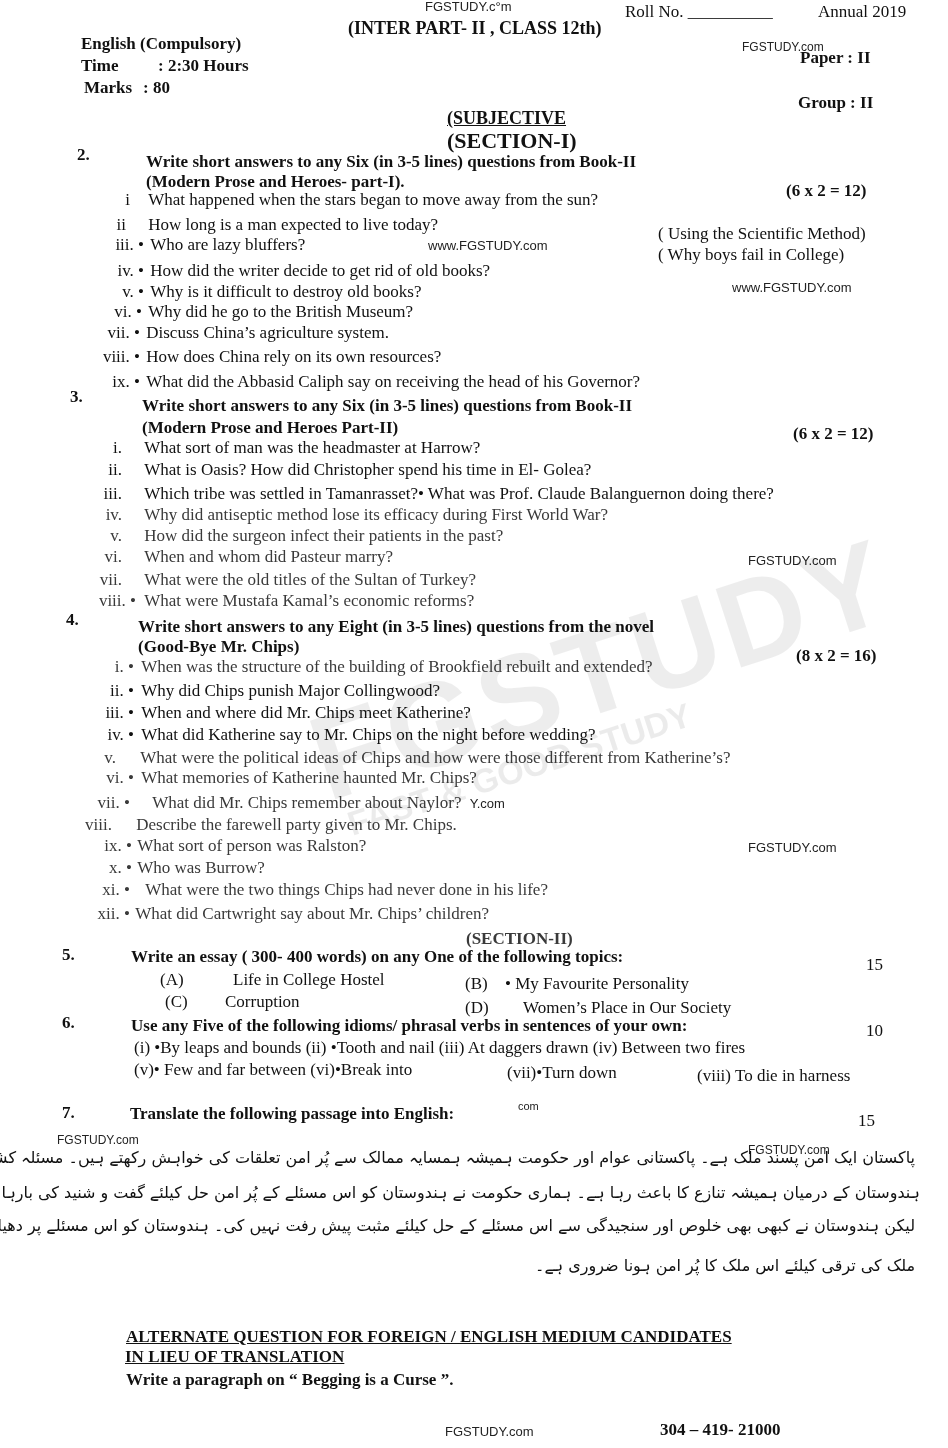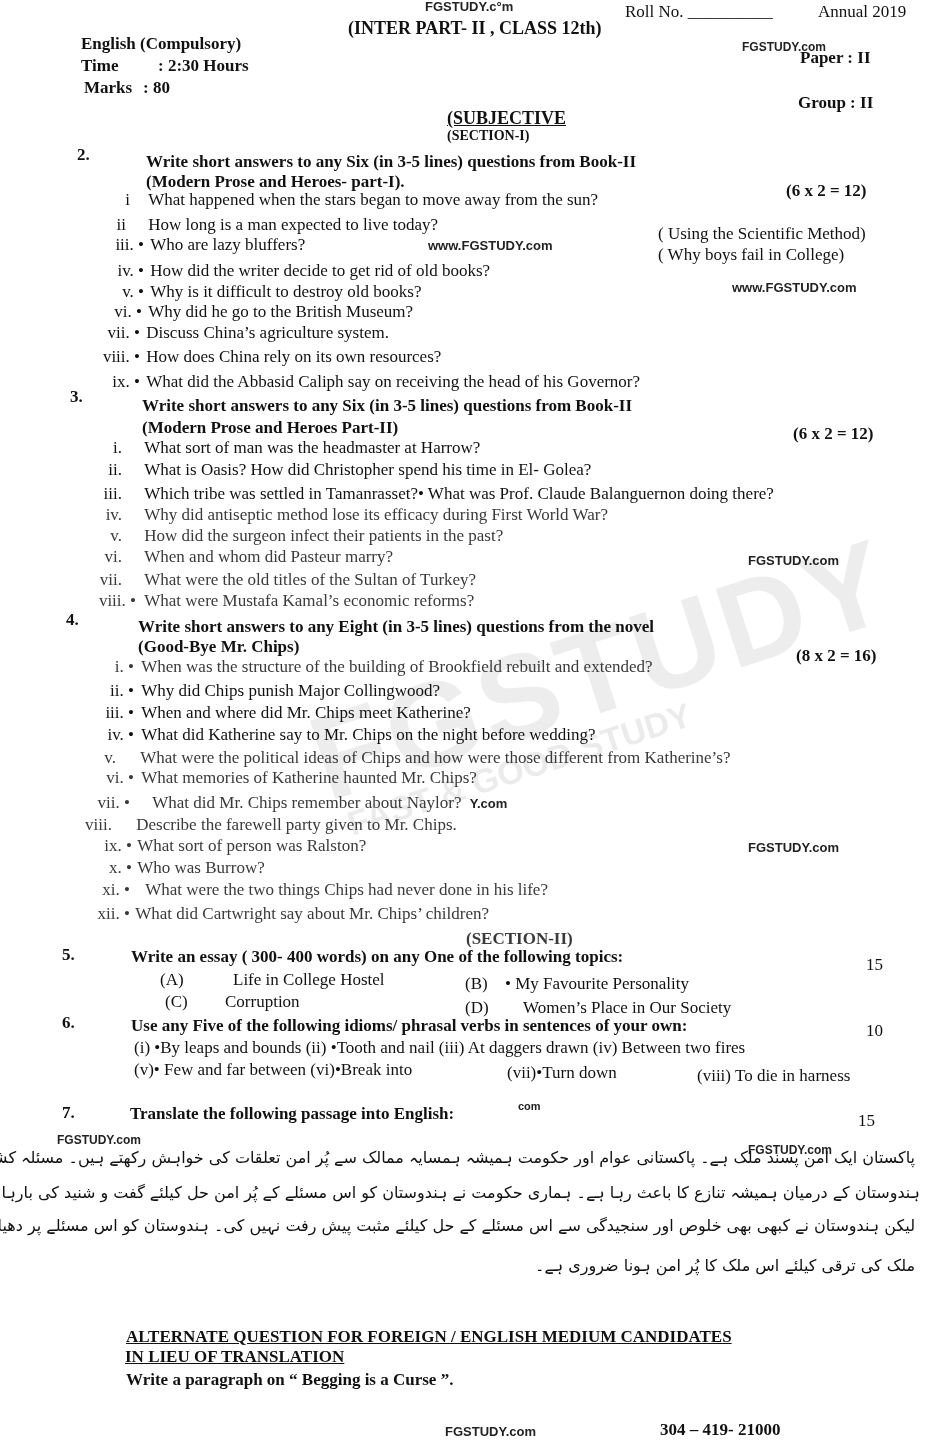--- a/index.html
+++ b/index.html
@@ -1,19 +1,19 @@
 <!DOCTYPE html>
 <html><head>
 <meta charset="utf-8">
 <style>
   html,body{margin:0;padding:0;background:#fff;}
   body{width:948px;height:1448px;position:relative;overflow:hidden;color:#111;font-family:"Liberation Serif","DejaVu Serif",serif;}
   .abs{position:absolute;white-space:nowrap;}
   .b{font-weight:bold;}
-  .wm{font-family:"Liberation Sans","DejaVu Sans",sans-serif;font-size:13px;color:#222;font-weight:bold;}
+  .wm{font-family:"Liberation Sans","DejaVu Sans",sans-serif;font-size:13px;color:#222;font-weight:normal;}
   .big-wm{position:absolute;left:300px;top:560px;width:420px;height:260px;pointer-events:none;}
   .big-wm .t1{position:absolute;left:0;top:40px;font-family:"Liberation Sans",sans-serif;font-weight:bold;font-size:120px;color:rgba(0,0,0,0.07);transform:rotate(-18deg);letter-spacing:4px;}
   .big-wm .t2{position:absolute;left:40px;top:190px;font-family:"Liberation Sans",sans-serif;font-weight:bold;font-size:34px;color:rgba(0,0,0,0.08);transform:rotate(-18deg);}
   .q-num{font-size:17px;font-weight:bold;}
   .q-head{font-size:17px;font-weight:bold;}
   .item{font-size:17px;}
   .num{display:inline-block;text-align:right;}
   .marks{font-size:17px;font-weight:bold;}
   .gray{color:#3a3a3a;}
   .ul{text-decoration:underline;}
@@ -34,21 +34,21 @@
   <div class="abs b" style="left:348px;top:18px;font-size:18px;">(INTER PART- II , CLASS 12th)</div>
   <div class="abs b" style="left:81px;top:34px;font-size:17px;">English (Compulsory)</div>
   <div class="abs b" style="left:81px;top:56px;font-size:17px;">Time</div>
   <div class="abs b" style="left:158px;top:56px;font-size:17px;">:  2:30 Hours</div>
   <div class="abs b" style="left:84px;top:78px;font-size:17px;">Marks</div>
   <div class="abs b" style="left:143px;top:78px;font-size:17px;">:  80</div>
   <div class="abs wm" style="left:742px;top:40px;font-size:12px;">FGSTUDY.com</div>
   <div class="abs b" style="left:800px;top:48px;font-size:17px;text-align:center;">Paper  :  II</div>
   <div class="abs b" style="left:798px;top:93px;font-size:17px;">Group : II</div>
   <div class="abs b ul" style="left:447px;top:108px;font-size:18px;">(SUBJECTIVE</div>
-  <div class="abs b" style="left:447px;top:128px;font-size:14px;">(SECTION-I)</div>
+  <div class="abs b" style="left:447px;top:128px;font-size:22px;">(SECTION-I)</div>
 </div>
 
 <div>
   <div class="abs q-num" style="left:77px;top:145px;">2.</div>
   <div class="abs q-head" style="left:146px;top:152px;">Write short answers to any Six (in 3-5 lines) questions from Book-II</div>
   <div class="abs q-head" style="left:146px;top:172px;">(Modern Prose and Heroes- part-I).</div>
   <div class="abs marks" style="left:786px;top:181px;">(6 x 2 = 12)</div>
 
   <div class="abs item" style="left:100px;top:190px;">
     <span class="num" style="width:30px;">i</span>

